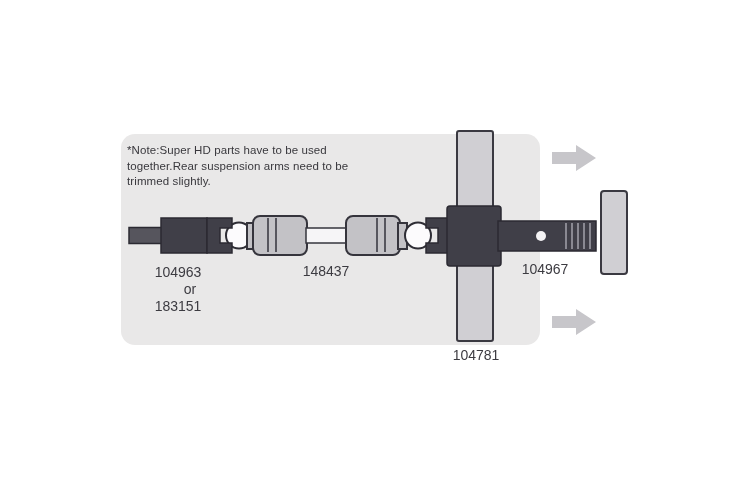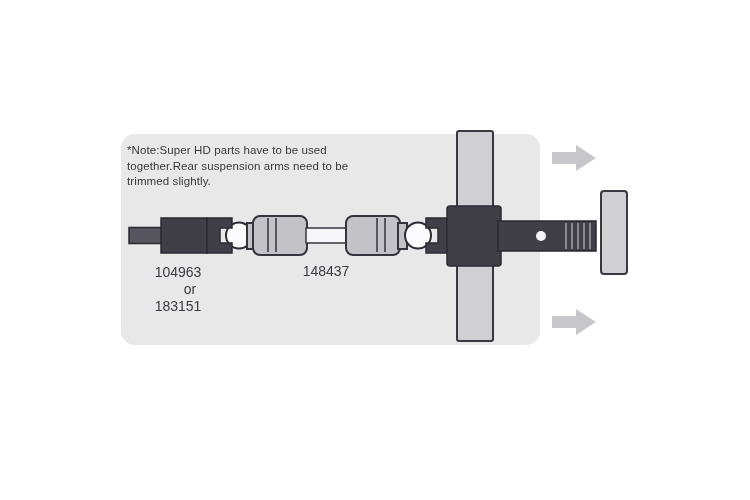--- a/index.html
+++ b/index.html
@@ -102,14 +102,16 @@
   <div class="txt note">*Note:Super HD parts have to be used
 together.Rear suspension arms need to be
 trimmed slightly.</div>
 
   <div class="txt plabel lbl-cup1">104963</div>
   <div class="txt plabel lbl-cup2">or</div>
   <div class="txt plabel lbl-cup3">183151</div>
 
   <div class="txt plabel lbl-coupler">148437</div>
 
+  <div class="txt plabel lbl-axle">104967</div>
 
+  <div class="txt plabel lbl-arm">104781</div>
 </div>
 
 </body></html>

